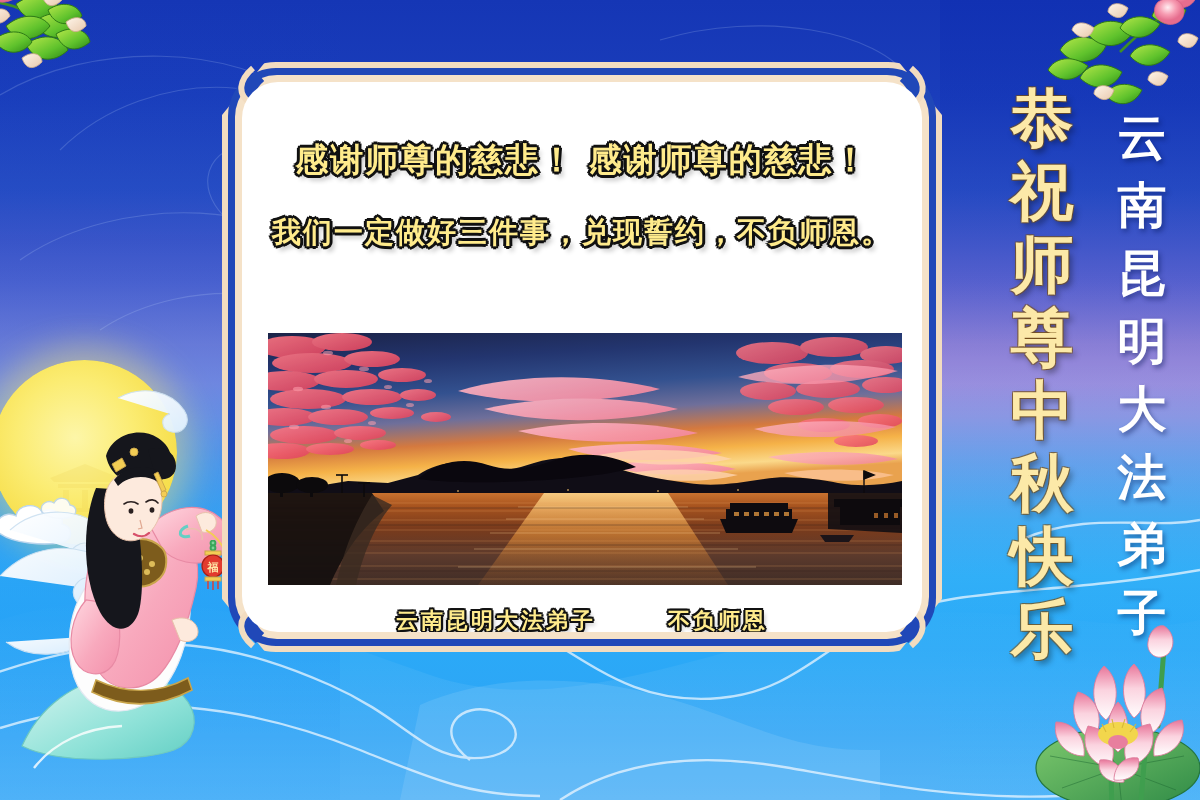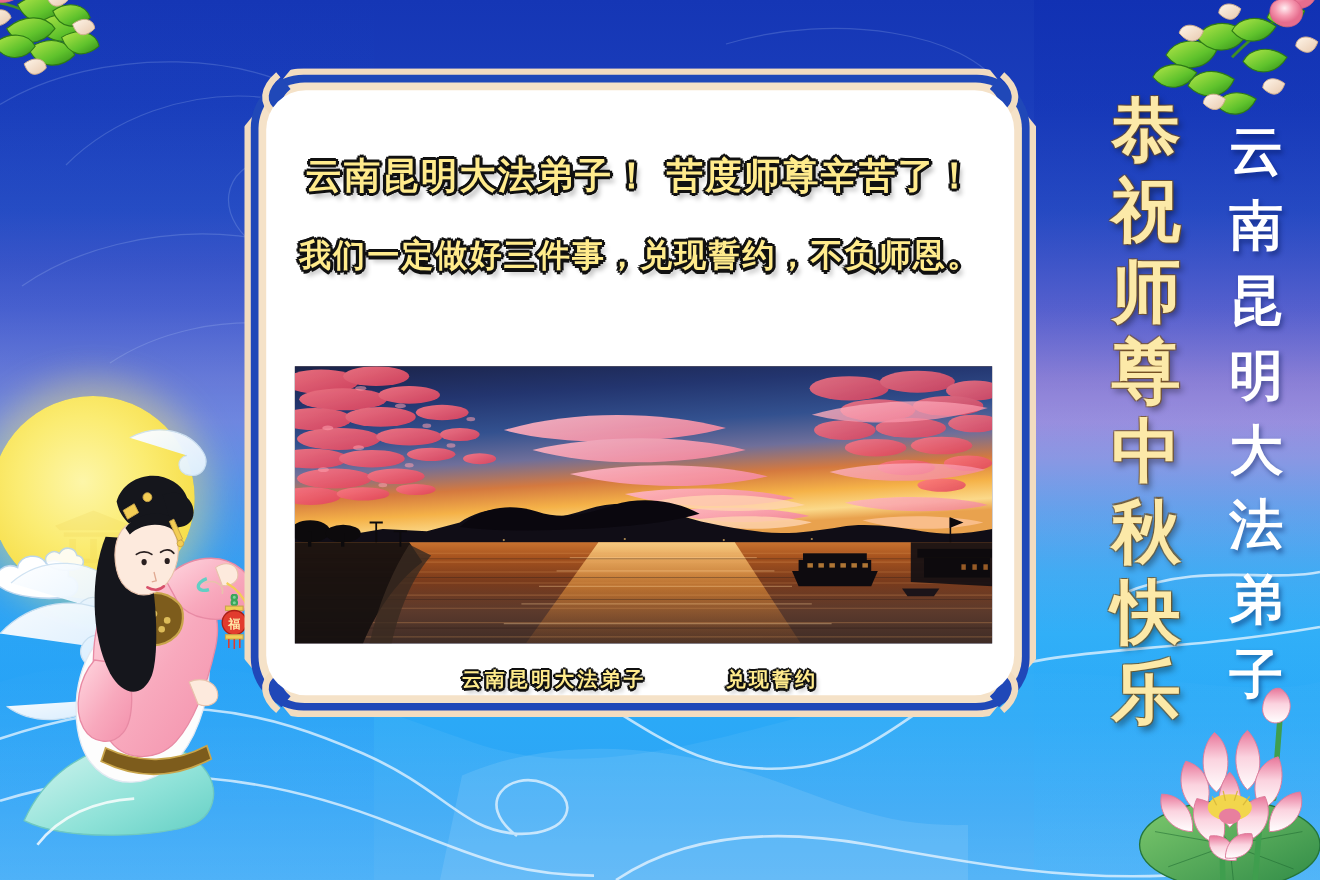--- a/index.html
+++ b/index.html
@@ -132,21 +132,21 @@
     position:absolute; left:26px; top:251px;
     width:634px; height:252px;
     overflow:hidden;
     background:#1a1528;
   }
   .photo svg{ display:block; }
 
   .signature{
     position:absolute; left:0; right:0; top:524px;
     display:flex; justify-content:center; gap:72px;
-    font-weight:bold; font-size:18px; color:#ffeb8c;
+    font-weight:bold; font-size:22px; color:#ffeb8c;
     letter-spacing:3px;
     text-shadow:
       -1.6px -1.6px 0 #111, 1.6px -1.6px 0 #111,
       -1.6px 1.6px 0 #111, 1.6px 1.6px 0 #111,
       -2.2px 0 0 #111, 2.2px 0 0 #111, 0 -2.2px 0 #111, 0 2.2px 0 #111,
       3px 4px 4px rgba(0,0,0,.28);
   }
 
   
   .vtext-main{
@@ -482,21 +482,21 @@
         <path d="M33 8 c-14 12-16 26-3 35 13 9 11 25-5 30"></path>
         <path d="M691 8 c14 12 16 26 3 35 -13 9-11 25 5 30"></path>
         <path d="M33 586 c-14-12-16-26-3-35 13-9 11-25-5-30"></path>
         <path d="M691 586 c14-12 16-26 3-35 -13-9-11-25 5-30"></path>
       </g>
     </svg>
 
     <div class="card-inner">
       <div class="card-content">
 
-        <div class="line line1">云南昆明大法弟子！  苦度师尊辛苦了！</div>
+        <div class="line line1">感谢师尊的慈悲！  感谢师尊的慈悲！</div>
 
         <div class="line line2">我们一定做好三件事，兑现誓约，不负师恩。</div>
 
         <div class="photo">
           <svg width="634" height="252" viewBox="0 0 634 252" preserveAspectRatio="none">
             <defs>
               <linearGradient id="skyG" x1="0" y1="0" x2="0.25" y2="1">
                 <stop offset="0%" stop-color="#1b2348"></stop>
                 <stop offset="22%" stop-color="#23356f"></stop>
                 <stop offset="42%" stop-color="#33518f"></stop>
@@ -699,21 +699,21 @@
               <circle cx="190" cy="158" r="1"></circle>
                 <circle cx="300" cy="157" r="1"></circle>
               <circle cx="390" cy="158" r="1"></circle>
                 <circle cx="470" cy="157" r="1"></circle>
             </g>
           </svg>
         </div>
 
         <div class="signature">
           <span>云南昆明大法弟子</span>
-          <span>兑现誓约</span>
+          <span>不负师恩</span>
         </div>
       </div>
     </div>
   </div>
 
   <div class="vtext-main">
     <span>恭</span>
     <span>祝</span>
     <span>师</span>
     <span>尊</span>

